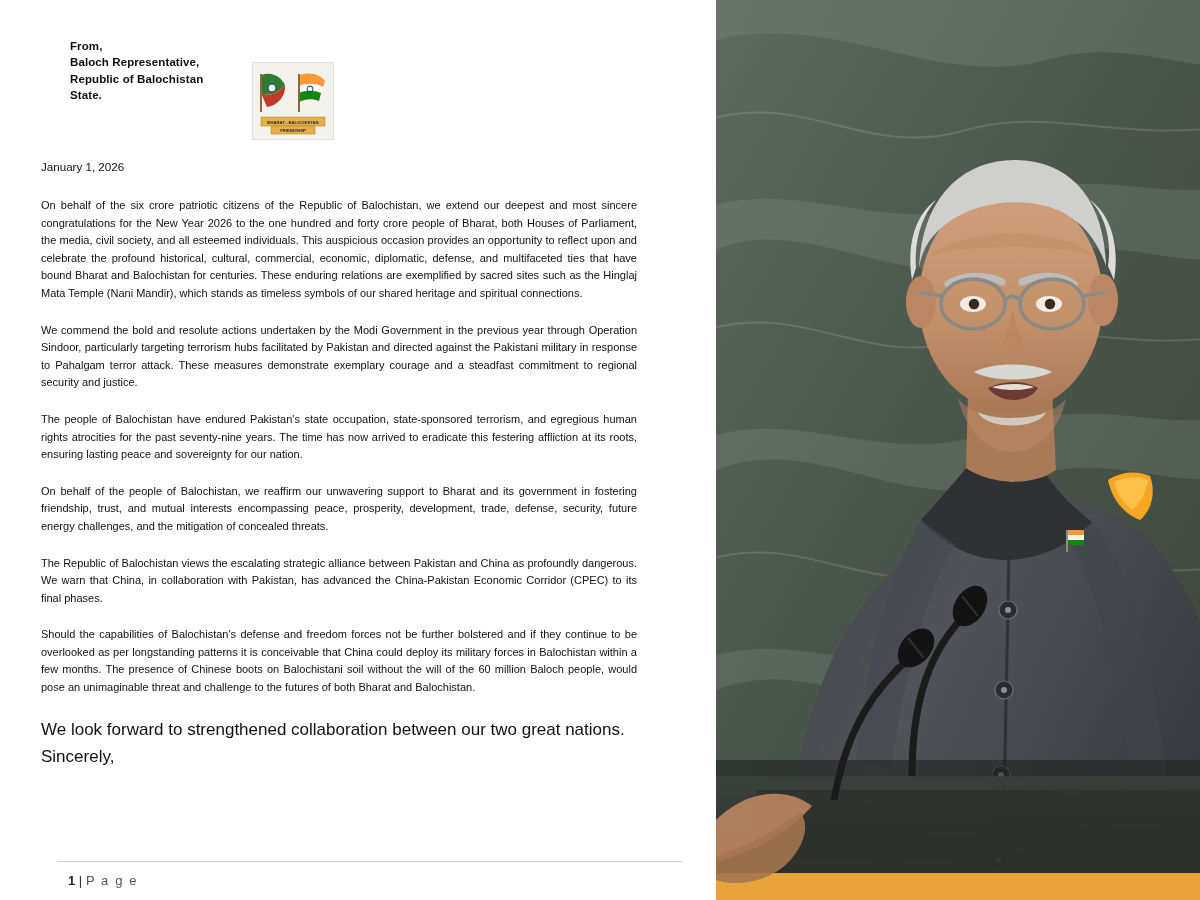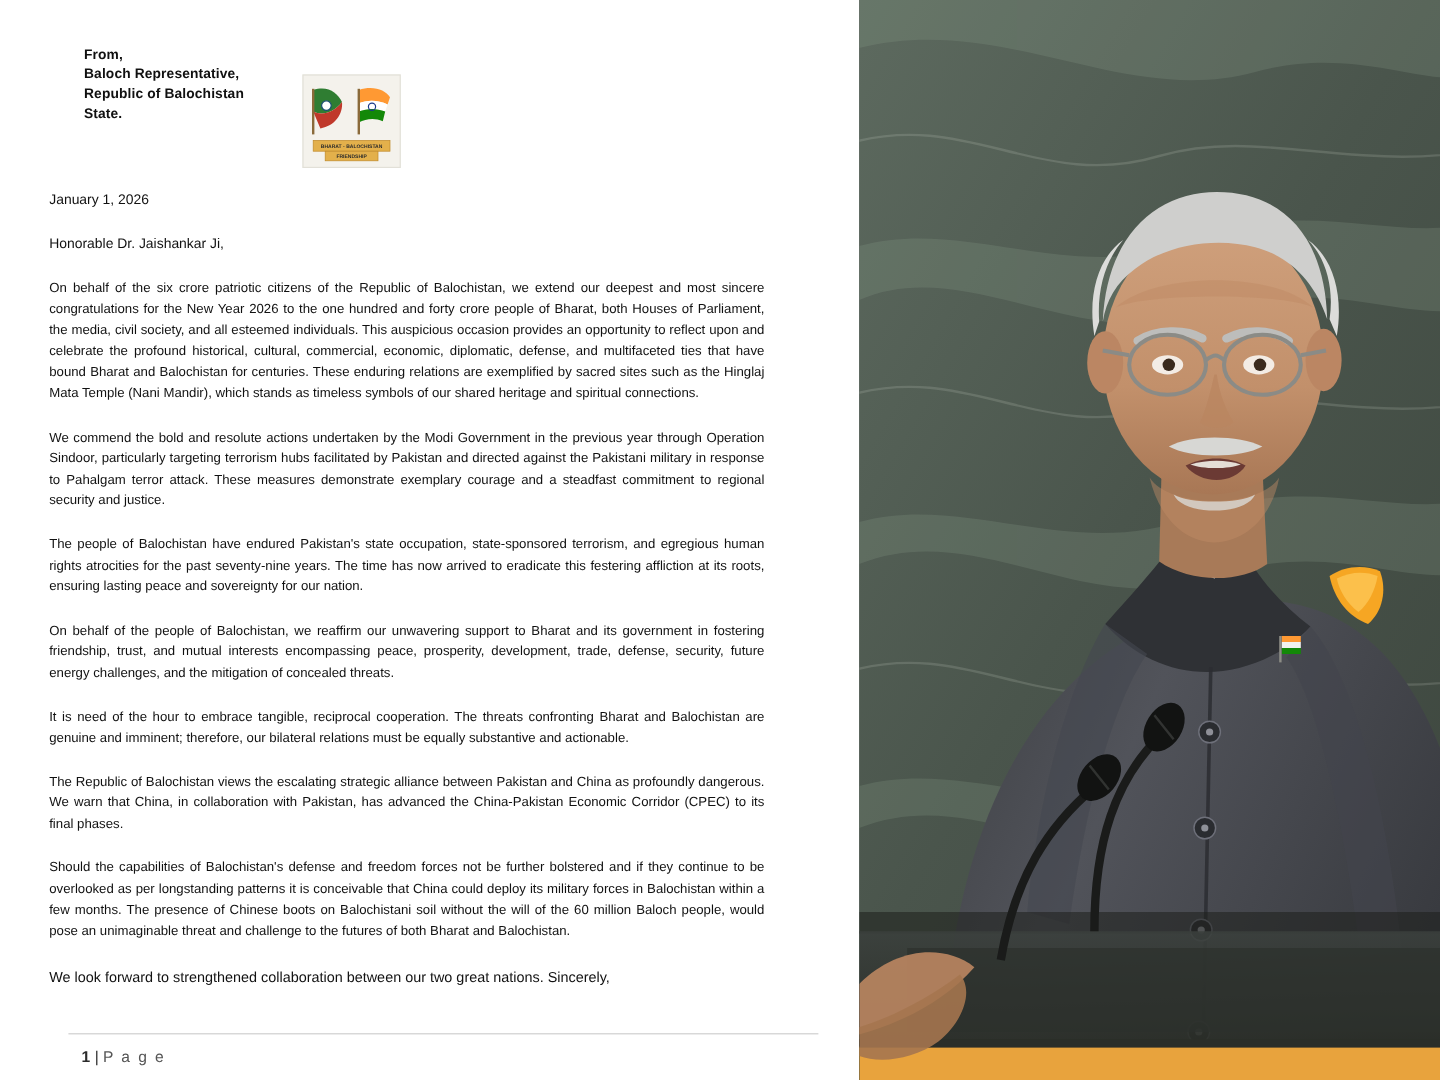--- a/index.html
+++ b/index.html
@@ -89,21 +89,21 @@
     margin: 0 0 22px 0;
   }
   p.para {
     font-size: 11px;
     line-height: 1.60;
     color: #111;
     text-align: justify;
     margin: 0 0 19px 0;
   }
   p.closing {
-    font-size: 12px;
+    font-size: 17px;
     line-height: 1.6;
     color: #111;
     margin: 0 0 19px 0;
   }
   .footer-rule {
     position: absolute;
     left: 57px;
     right: 34px;
     bottom: 38px;
     border-top: 1px solid #cfcfcf;
@@ -167,27 +167,25 @@
               <rect x="18" y="63" width="44" height="8" fill="#e3b04b" stroke="#c08a2a" stroke-width=".6"></rect>
               <text x="40" y="69" font-family="Liberation Sans, sans-serif" font-size="4.2" font-weight="bold" fill="#2b2b2b" text-anchor="middle">FRIENDSHIP</text>
             </g>
           </svg>
         </div>
 
       </div>
 
       <div class="body-area">
         <div class="date">January 1, 2026</div>
-        <div class="salutation">Honorable Dr. Jaishankar Ji,</div>
 
         <p class="para">On behalf of the six crore patriotic citizens of the Republic of Balochistan, we extend our deepest and most sincere congratulations for the New Year 2026 to the one hundred and forty crore people of Bharat, both Houses of Parliament, the media, civil society, and all esteemed individuals. This auspicious occasion provides an opportunity to reflect upon and celebrate the profound historical, cultural, commercial, economic, diplomatic, defense, and multifaceted ties that have bound Bharat and Balochistan for centuries. These enduring relations are exemplified by sacred sites such as the Hinglaj Mata Temple (Nani Mandir), which stands as timeless symbols of our shared heritage and spiritual connections.</p>
         <p class="para">We commend the bold and resolute actions undertaken by the Modi Government in the previous year through Operation Sindoor, particularly targeting terrorism hubs facilitated by Pakistan and directed against the Pakistani military in response to Pahalgam terror attack. These measures demonstrate exemplary courage and a steadfast commitment to regional security and justice.</p>
         <p class="para">The people of Balochistan have endured Pakistan's state occupation, state-sponsored terrorism, and egregious human rights atrocities for the past seventy-nine years. The time has now arrived to eradicate this festering affliction at its roots, ensuring lasting peace and sovereignty for our nation.</p>
         <p class="para">On behalf of the people of Balochistan, we reaffirm our unwavering support to Bharat and its government in fostering friendship, trust, and mutual interests encompassing peace, prosperity, development, trade, defense, security, future energy challenges, and the mitigation of concealed threats.</p>
-        <p class="para">It is need of the hour to embrace tangible, reciprocal cooperation. The threats confronting Bharat and Balochistan are genuine and imminent; therefore, our bilateral relations must be equally substantive and actionable.</p>
         <p class="para">The Republic of Balochistan views the escalating strategic alliance between Pakistan and China as profoundly dangerous. We warn that China, in collaboration with Pakistan, has advanced the China-Pakistan Economic Corridor (CPEC) to its final phases.</p>
         <p class="para">Should the capabilities of Balochistan's defense and freedom forces not be further bolstered and if they continue to be overlooked as per longstanding patterns it is conceivable that China could deploy its military forces in Balochistan within a few months. The presence of Chinese boots on Balochistani soil without the will of the 60 million Baloch people, would pose an unimaginable threat and challenge to the futures of both Bharat and Balochistan.</p>
 
         <p class="closing">We look forward to strengthened collaboration between our two great nations.  Sincerely,</p>
 
       </div>
 
       <div class="footer-rule"></div>
       <div class="page-num">
         <b>1</b>

